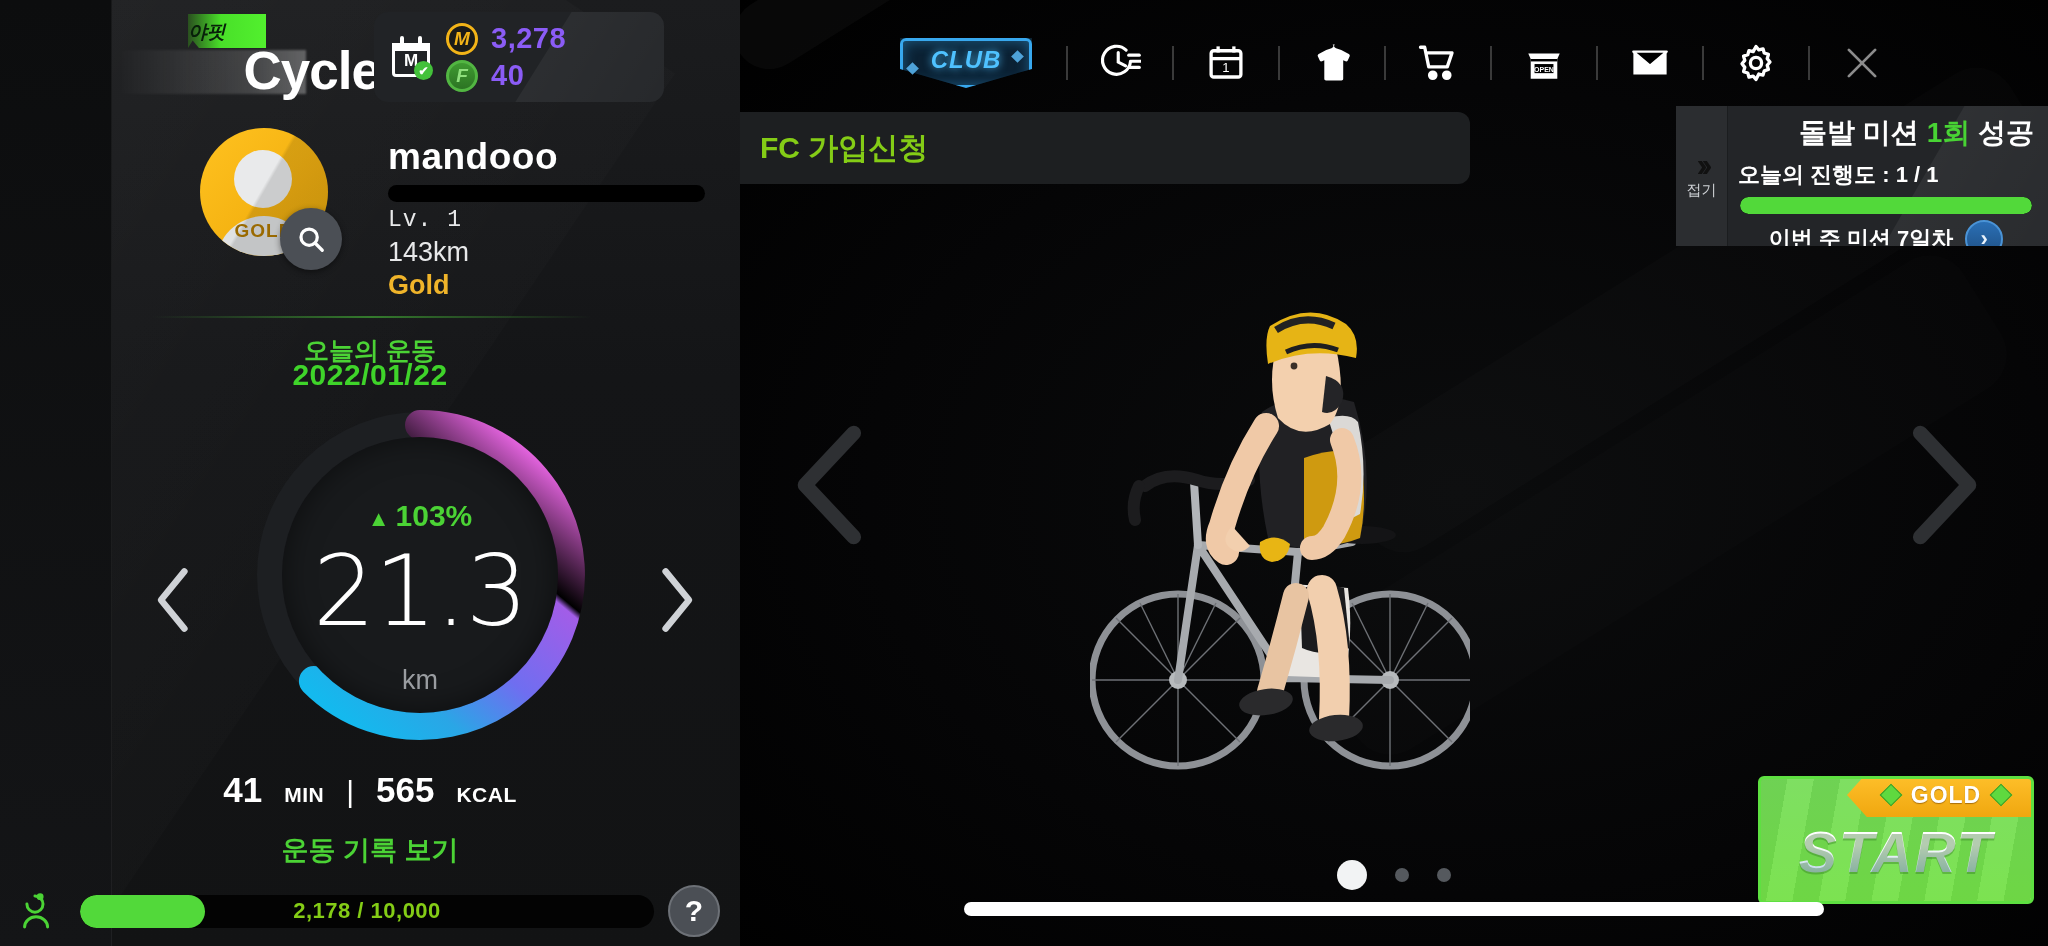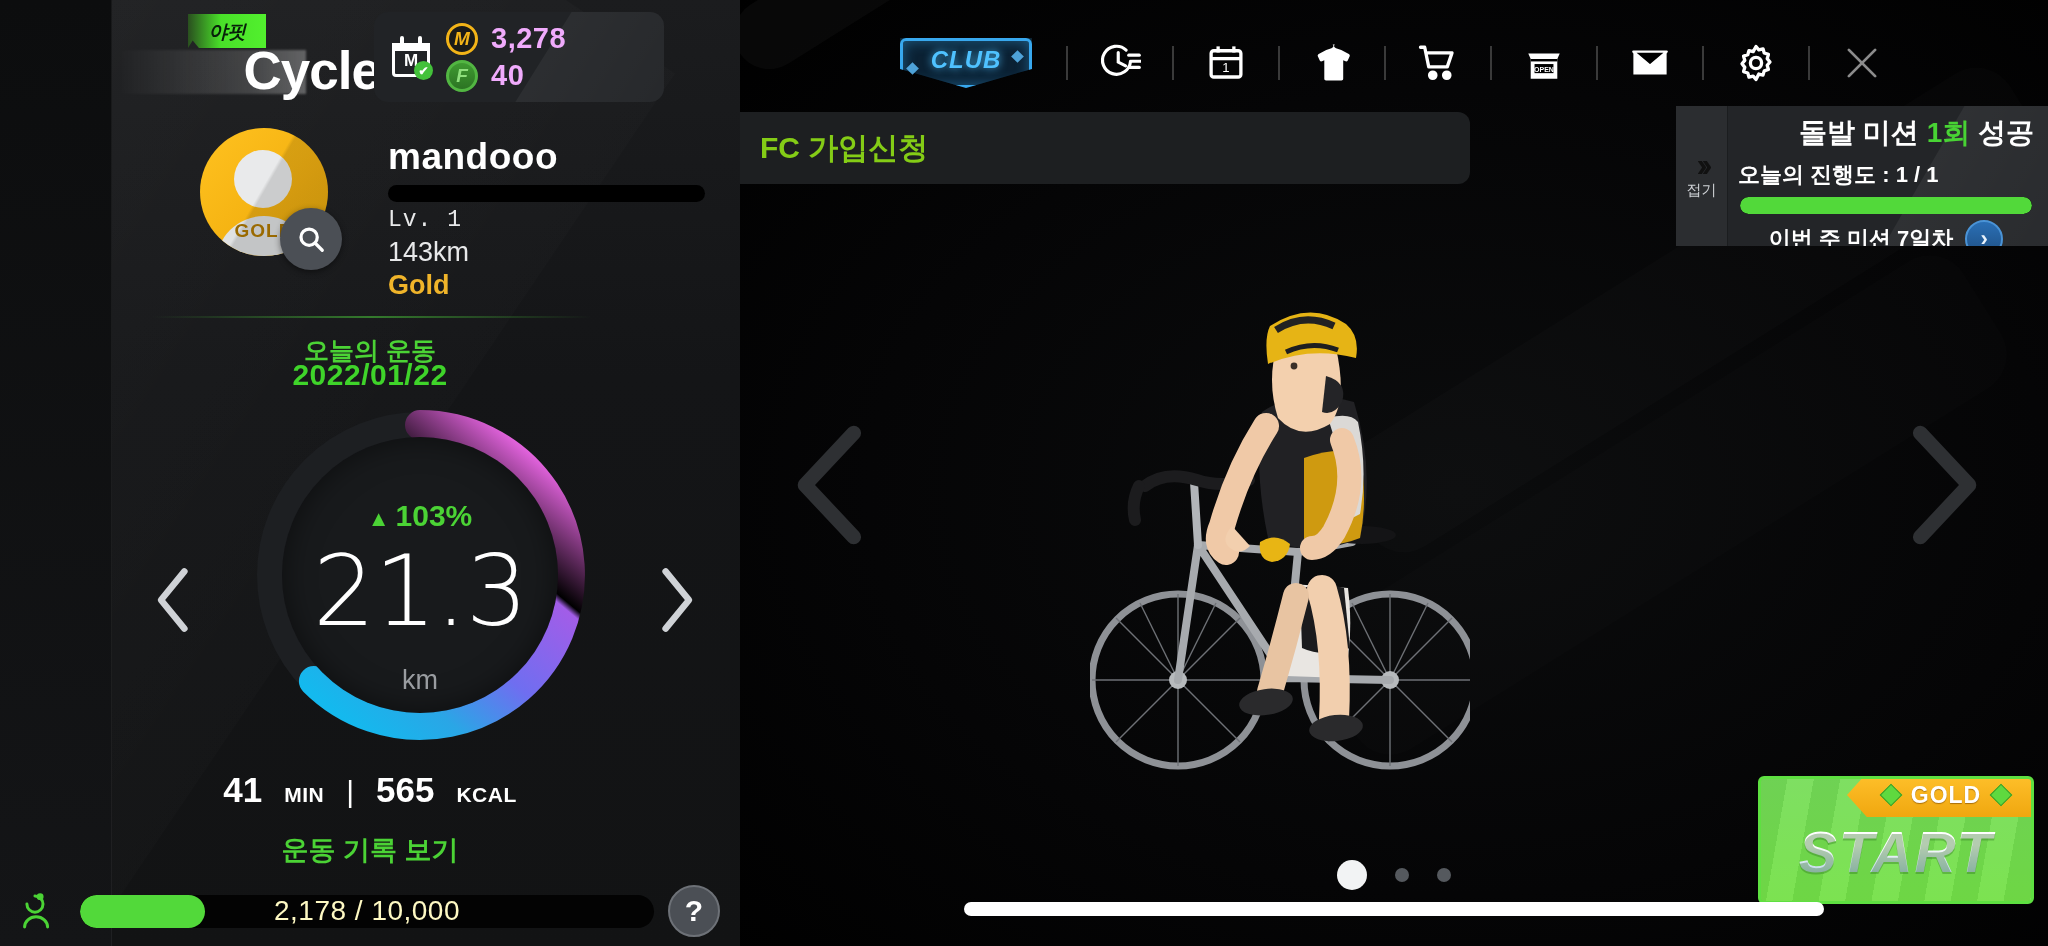--- a/index.html
+++ b/index.html
@@ -31,21 +31,21 @@
     content:""; position:absolute; right:0; top:0; width:1px; height:100%;
     background:rgba(255,255,255,.05);
   }
 
   
   .logo-wrap{ position:absolute; left:152px; top:14px; width:220px; height:90px; }
   .logo-tag{
     position:absolute; left:36px; top:0px; width:78px; height:34px;
     background:linear-gradient(90deg,#2a4f1f 0%, #49e029 42%, #52f02e 100%);
     clip-path:polygon(0 0,100% 0,100% 100%,14% 100%,6% 78%,0 100%);
-    display:flex; align-items:center; justify-content:center;
+    display:flex; align-items:center; justify-content:flex-start;
   }
   .logo-tag span{
     font-size:19px; font-weight:bold; font-style:italic; color:#08200a;
     letter-spacing:-.5px; line-height:1;
   }
   .logo-streak{
     position:absolute; left:-36px; top:36px; width:190px; height:44px;
     background:linear-gradient(90deg,rgba(255,255,255,0) 0%,rgba(255,255,255,.16) 70%,rgba(255,255,255,.30) 100%);
     filter:blur(1px);
   }
@@ -89,21 +89,21 @@
   }
   .cur-rows{ display:flex; flex-direction:column; gap:4px; position:relative; }
   .cur-row{ display:flex; align-items:center; gap:13px; }
   .coin{
     width:32px; height:32px; border-radius:50%; display:flex;
     align-items:center; justify-content:center;
     font-size:19px; font-weight:bold; font-style:italic; line-height:1;
   }
   .coin.m{ background:#1b1b18; border:3px solid #f3b418; color:#f3b418; }
   .coin.f{ background:linear-gradient(180deg,#3f9b31,#2c7423); border:3px solid #52b642; color:#8fe07d; }
-  .cur-val{ font-size:29px; font-weight:bold; color:#f0abfc; letter-spacing:.5px; }
+  .cur-val{ font-size:29px; font-weight:bold; color:#8b5cf6; letter-spacing:.5px; }
 
   
   .avatar{
     position:absolute; left:200px; top:128px; width:128px; height:128px;
     border-radius:50%; overflow:hidden;
     background:linear-gradient(135deg,#ffc220 0%,#f5b312 55%,#e2a50d 100%);
   }
   .avatar .shade{
     position:absolute; inset:0;
     background:linear-gradient(120deg,rgba(0,0,0,0) 48%,rgba(0,0,0,.13) 50%);
@@ -209,21 +209,21 @@
   .pbar{
     position:relative; flex:1 1 auto; height:33px; border-radius:17px;
     background:#030303; overflow:hidden;
     display:flex; align-items:center; justify-content:center;
   }
   .pbar .fill{
     position:absolute; left:0; top:0; height:100%; width:21.8%;
     background:#52d93a; border-radius:17px;
   }
   .pbar .txt{
-    position:relative; font-size:28px; font-weight:normal; color:#fef9c3; letter-spacing:.5px;
+    position:relative; font-size:22px; font-weight:bold; color:#84cc16; letter-spacing:.5px;
   }
   .help-fab{
     width:52px; height:52px; border-radius:50%; flex:0 0 auto;
     background:#4b4f55; border:2px solid #6d7177;
     display:flex; align-items:center; justify-content:center;
     font-size:30px; font-weight:bold; color:#fff;
   }
 
   
   .stage{

